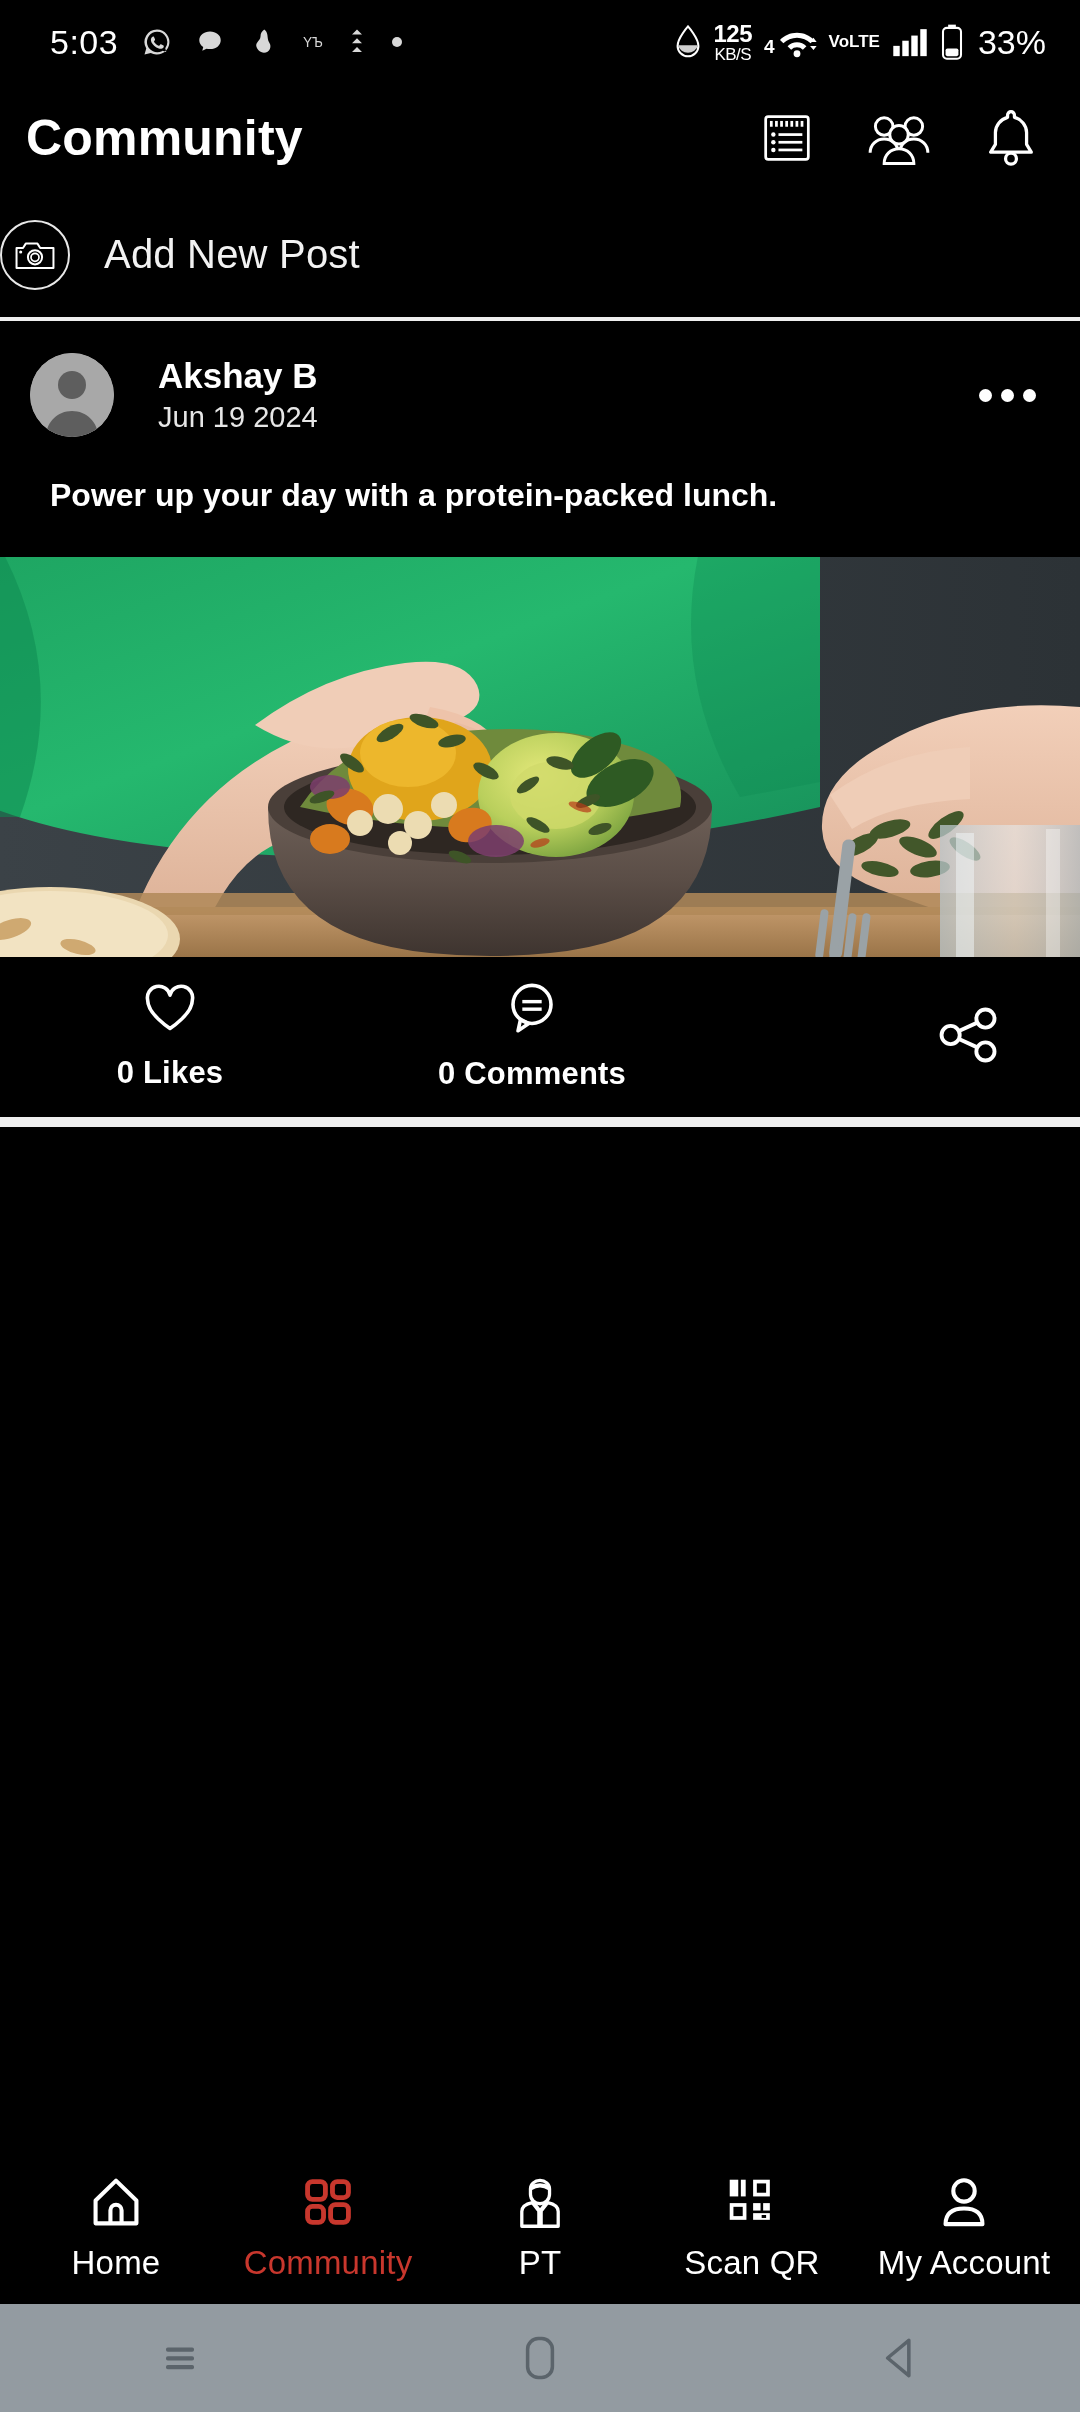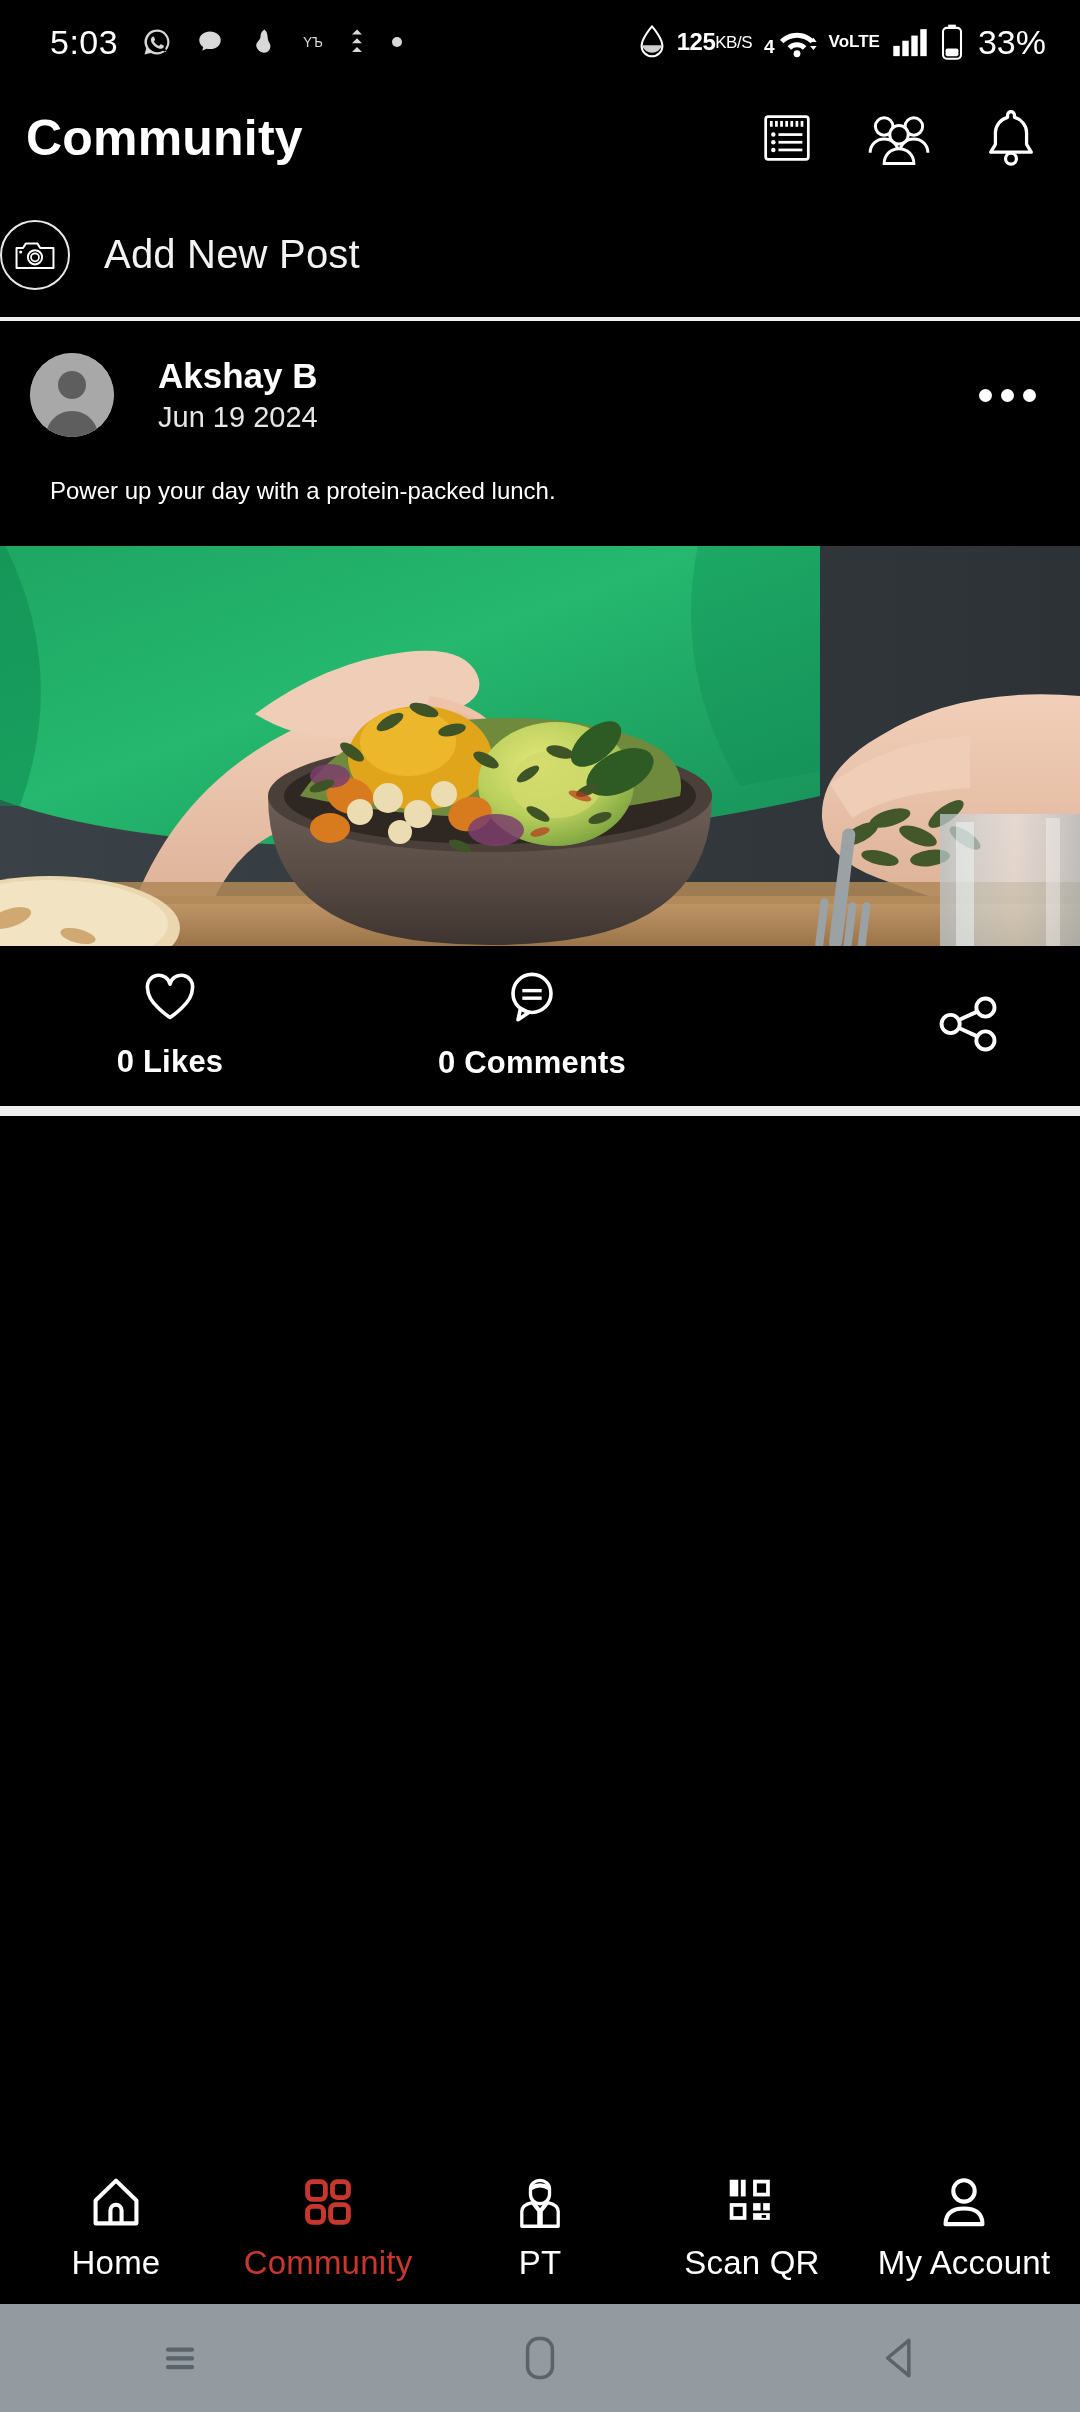--- a/index.html
+++ b/index.html
@@ -13,21 +13,21 @@
 
   
   .statusbar {
     height:84px; flex:0 0 84px; display:flex; align-items:center;
     justify-content:space-between; padding:0 34px 0 50px; background:#000;
   }
   .sb-left { display:flex; align-items:center; gap:24px; }
   .sb-time { font-size:34px; font-weight:400; letter-spacing:.5px; color:#fff; }
   .sb-right { display:flex; align-items:center; gap:12px; }
   .sb-ico { display:flex; align-items:center; justify-content:center; }
-  .netspeed { display:flex; flex-direction:row; align-items:center; line-height:1; color:#fff;text-align:center; }
+  .netspeed { display:flex; flex-direction:column; align-items:center; line-height:1; color:#fff;text-align:center; }
   .netspeed .n1 { font-size:24px; font-weight:600; letter-spacing:-.5px; }
   .netspeed .n2 { font-size:17px; font-weight:400; letter-spacing:-.5px; }
   .volte { display:flex; flex-direction:row; align-items:center; line-height:1.05; font-size:17px; font-weight:700; }
   .battpct { font-size:34px; font-weight:400; margin-left:2px; }
   .wifi-wrap { display:flex; align-items:flex-end; gap:2px; }
   .wifi-num { font-size:19px; font-weight:600; line-height:1; padding-bottom:3px; }
 
   
   .appbar {
     height:108px; flex:0 0 108px; display:flex; align-items:center;
@@ -54,21 +54,21 @@
   .avatar {
     width:84px; height:84px; border-radius:50%; background:#a8a8a8; flex:0 0 84px;
     display:flex; align-items:flex-end; justify-content:center; overflow:hidden; position:relative;
   }
   .post-meta { display:flex; flex-direction:column; gap:10px; flex:1; }
   .post-author { font-size:35px; font-weight:700; line-height:1; }
   .post-date { font-size:29px; font-weight:400; color:#e6e6e6; line-height:1; }
   .dots { display:flex; gap:9px; align-items:center; padding:18px 10px; }
   .dots i { width:13px; height:13px; border-radius:50%; background:#fff; display:block; }
 
-  .post-text { font-size:24px; font-weight:400; padding:6px 34px 40px 50px; line-height:1.3; color:#fff; }
+  .post-text { font-size:32px; font-weight:700; padding:6px 34px 40px 50px; line-height:1.3; color:#fff; }
 
   
   .photo { width:100%; height:400px; position:relative; overflow:hidden; background:#2a2f33; flex:0 0 400px; }
   .photo svg { position:absolute; inset:0; width:100%; height:100%; display:block; }
 
   
   .engage { height:160px; flex:0 0 160px; display:flex; align-items:center; background:#000; position:relative; }
   .eng-item { display:flex; flex-direction:column; align-items:center; gap:18px; }
   .eng-like { position:absolute; left:0; width:340px; }
   .eng-comment { position:absolute; left:332px; width:400px; }

